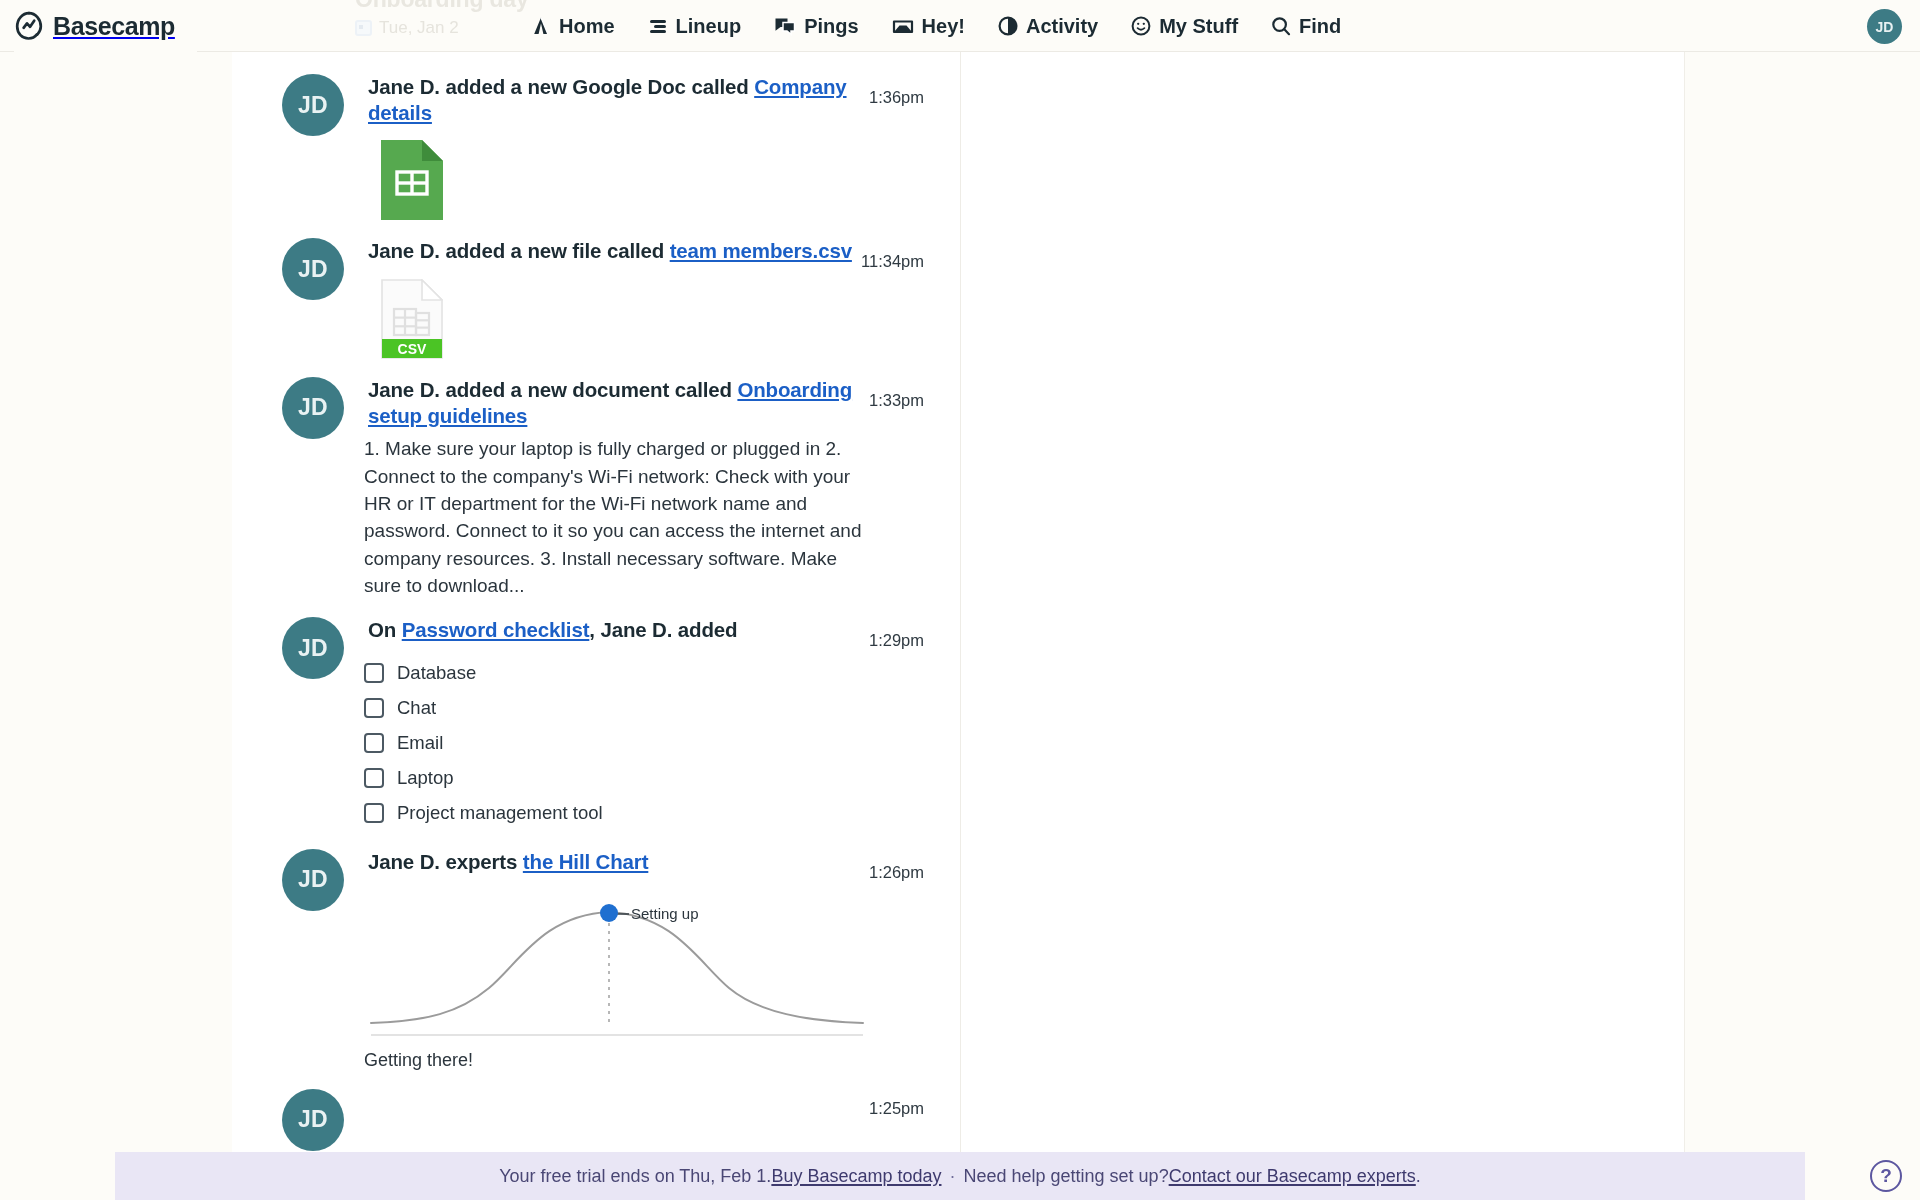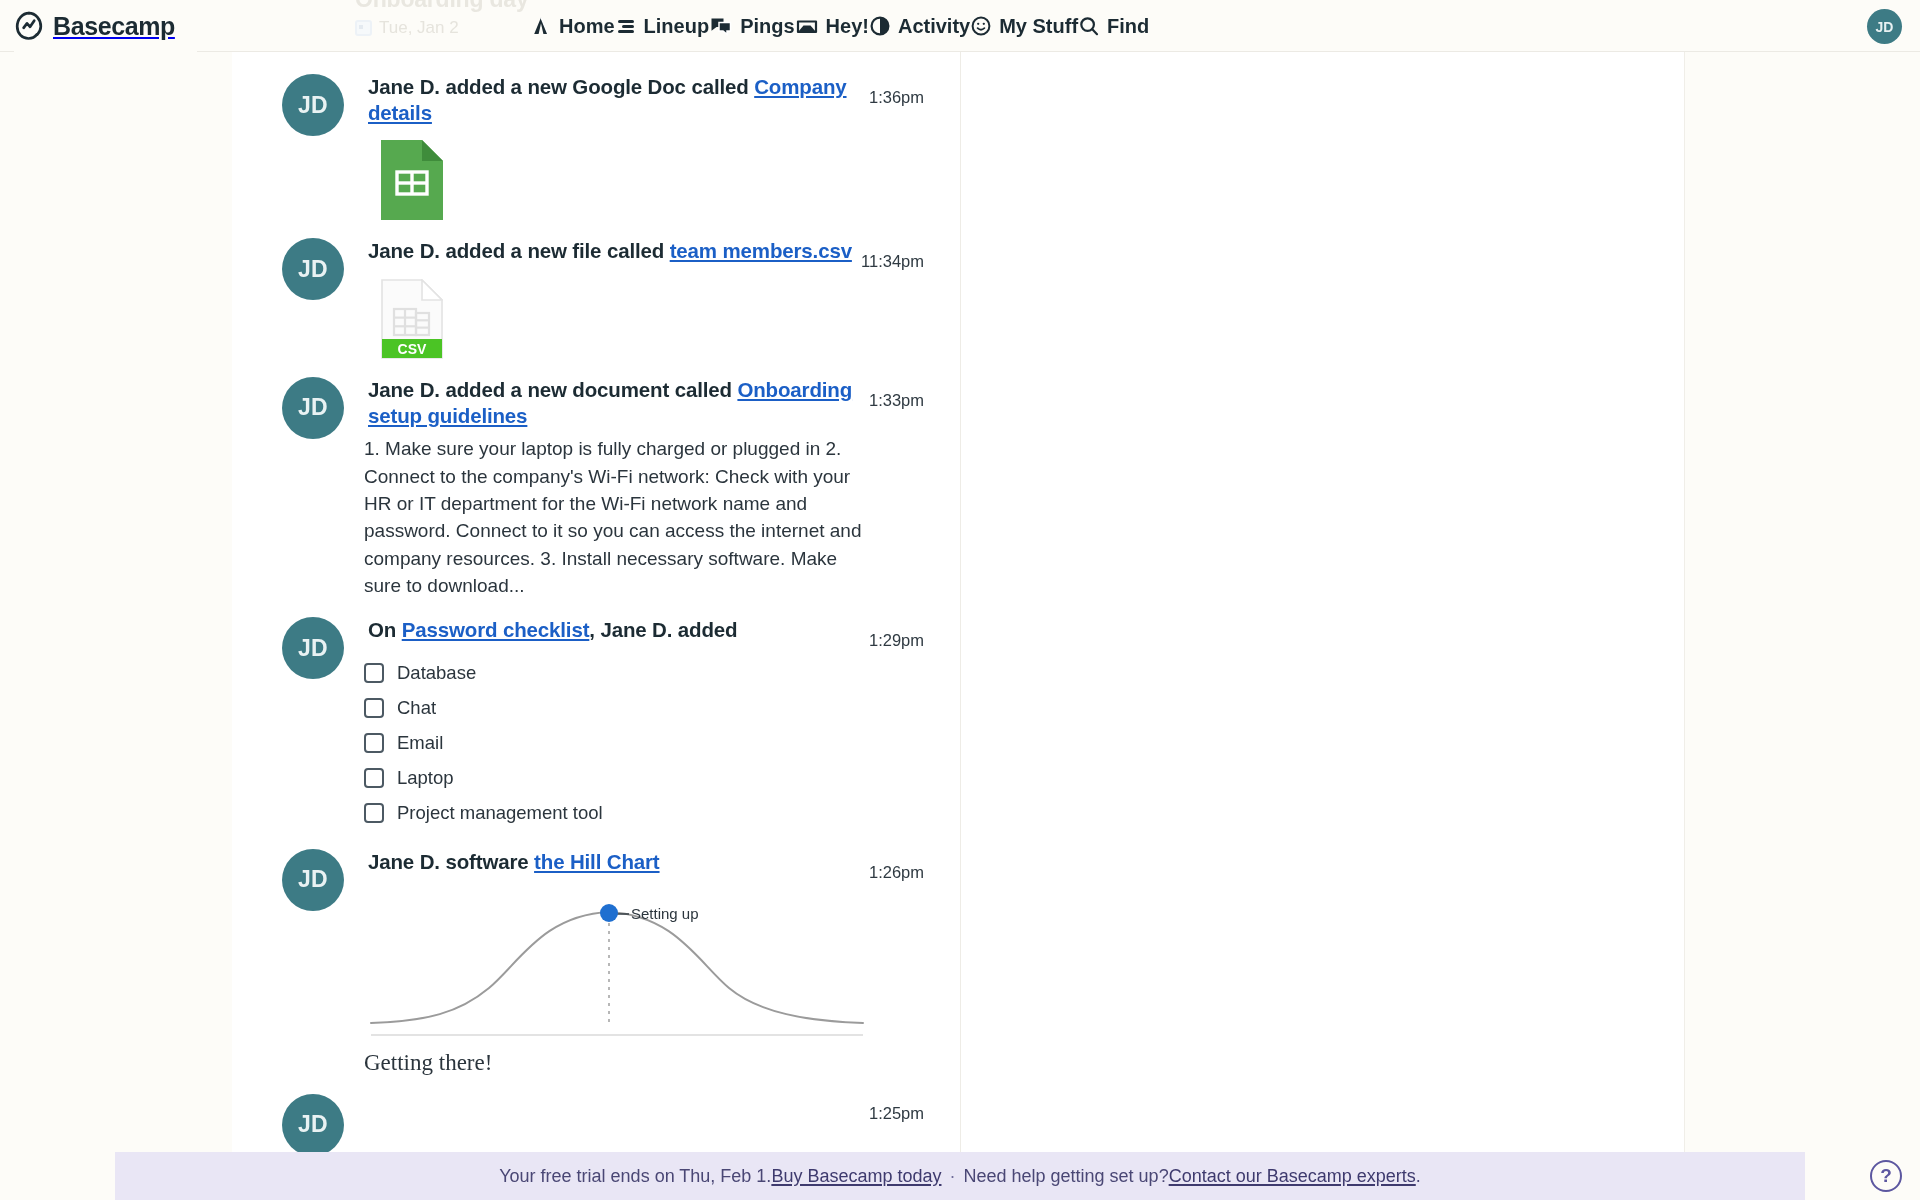--- a/index.html
+++ b/index.html
@@ -46,21 +46,21 @@
   #ghost-heading .gh-cal {
     width: 17px; height: 16px; border: 2px solid #edf2f7; border-radius: 3px;
     position: relative; background: #f6f9fb;
   }
   #ghost-heading .gh-cal::after {
     content:""; position:absolute; left:2px; top:3px; width:4px; height:4px; background:#e4eaf0;
   }
 
   #nav {
     position: absolute; left: 530px; top: 0;
-    height: 52px; display: flex; align-items: center; 
+    height: 52px; display: flex; align-items: center; gap: 32px;
     z-index: 5;
   }
   .nav-item {
     display: flex; align-items: center; gap: 7px;
     font-size: 20px; font-weight: bold; color: #1c2b33;
     text-decoration: none; cursor: pointer; white-space: nowrap;
   }
   .nav-item svg { display:block; }
 
   #avatar-top {
@@ -122,21 +122,21 @@
     color: #1b5fc6; text-decoration: underline;
     text-decoration-thickness: 1.6px; text-underline-offset: 2px;
     cursor: pointer;
   }
   .excerpt {
     margin-top: 6px;
     font-size: 19px; line-height: 1.44; color: #2b353d;
     max-width: 520px;
   }
   .note {
-    font-size: 23px; color: #2b353d; margin-top: 8px; font-family: Liberation Serif, serif;
+    font-size: 18px; color: #2b353d; margin-top: 8px;
   }
 
   
   .file-thumb { margin-top: 14px; margin-left: 17px; }
 
   .gdoc-icon { display:block; }
 
   .csv-icon { display:block; }
 
   
@@ -379,21 +379,21 @@
           </div>
         </div>
       </div>
 
       <div class="entry">
         <div class="ava">
           <span>JD</span>
         </div>
         <div class="body">
           <div class="time">1:26pm</div>
-          <p class="headline"><span>Jane D. software </span><a href="#">the Hill Chart</a></p>
+          <p class="headline"><span>Jane D. experts </span><a href="#">the Hill Chart</a></p>
 
           <div class="hill-wrap">
             <svg width="500" height="145" viewBox="0 0 500 145">
 
               <path d="M4,130 C60,128 92,120 122,95 C152,70 176,22 242,19
                        C308,22 332,70 362,95 C392,120 440,128 496,130" fill="none" stroke="#9b9b9b" stroke-width="2" stroke-linecap="round"></path>
 
               <line x1="242" y1="22" x2="242" y2="131" stroke="#b0b0b0" stroke-width="1.8" stroke-dasharray="3 5"></line>
 
               <line x1="4" y1="142" x2="496" y2="142" stroke="#e3e3e3" stroke-width="2"></line>

